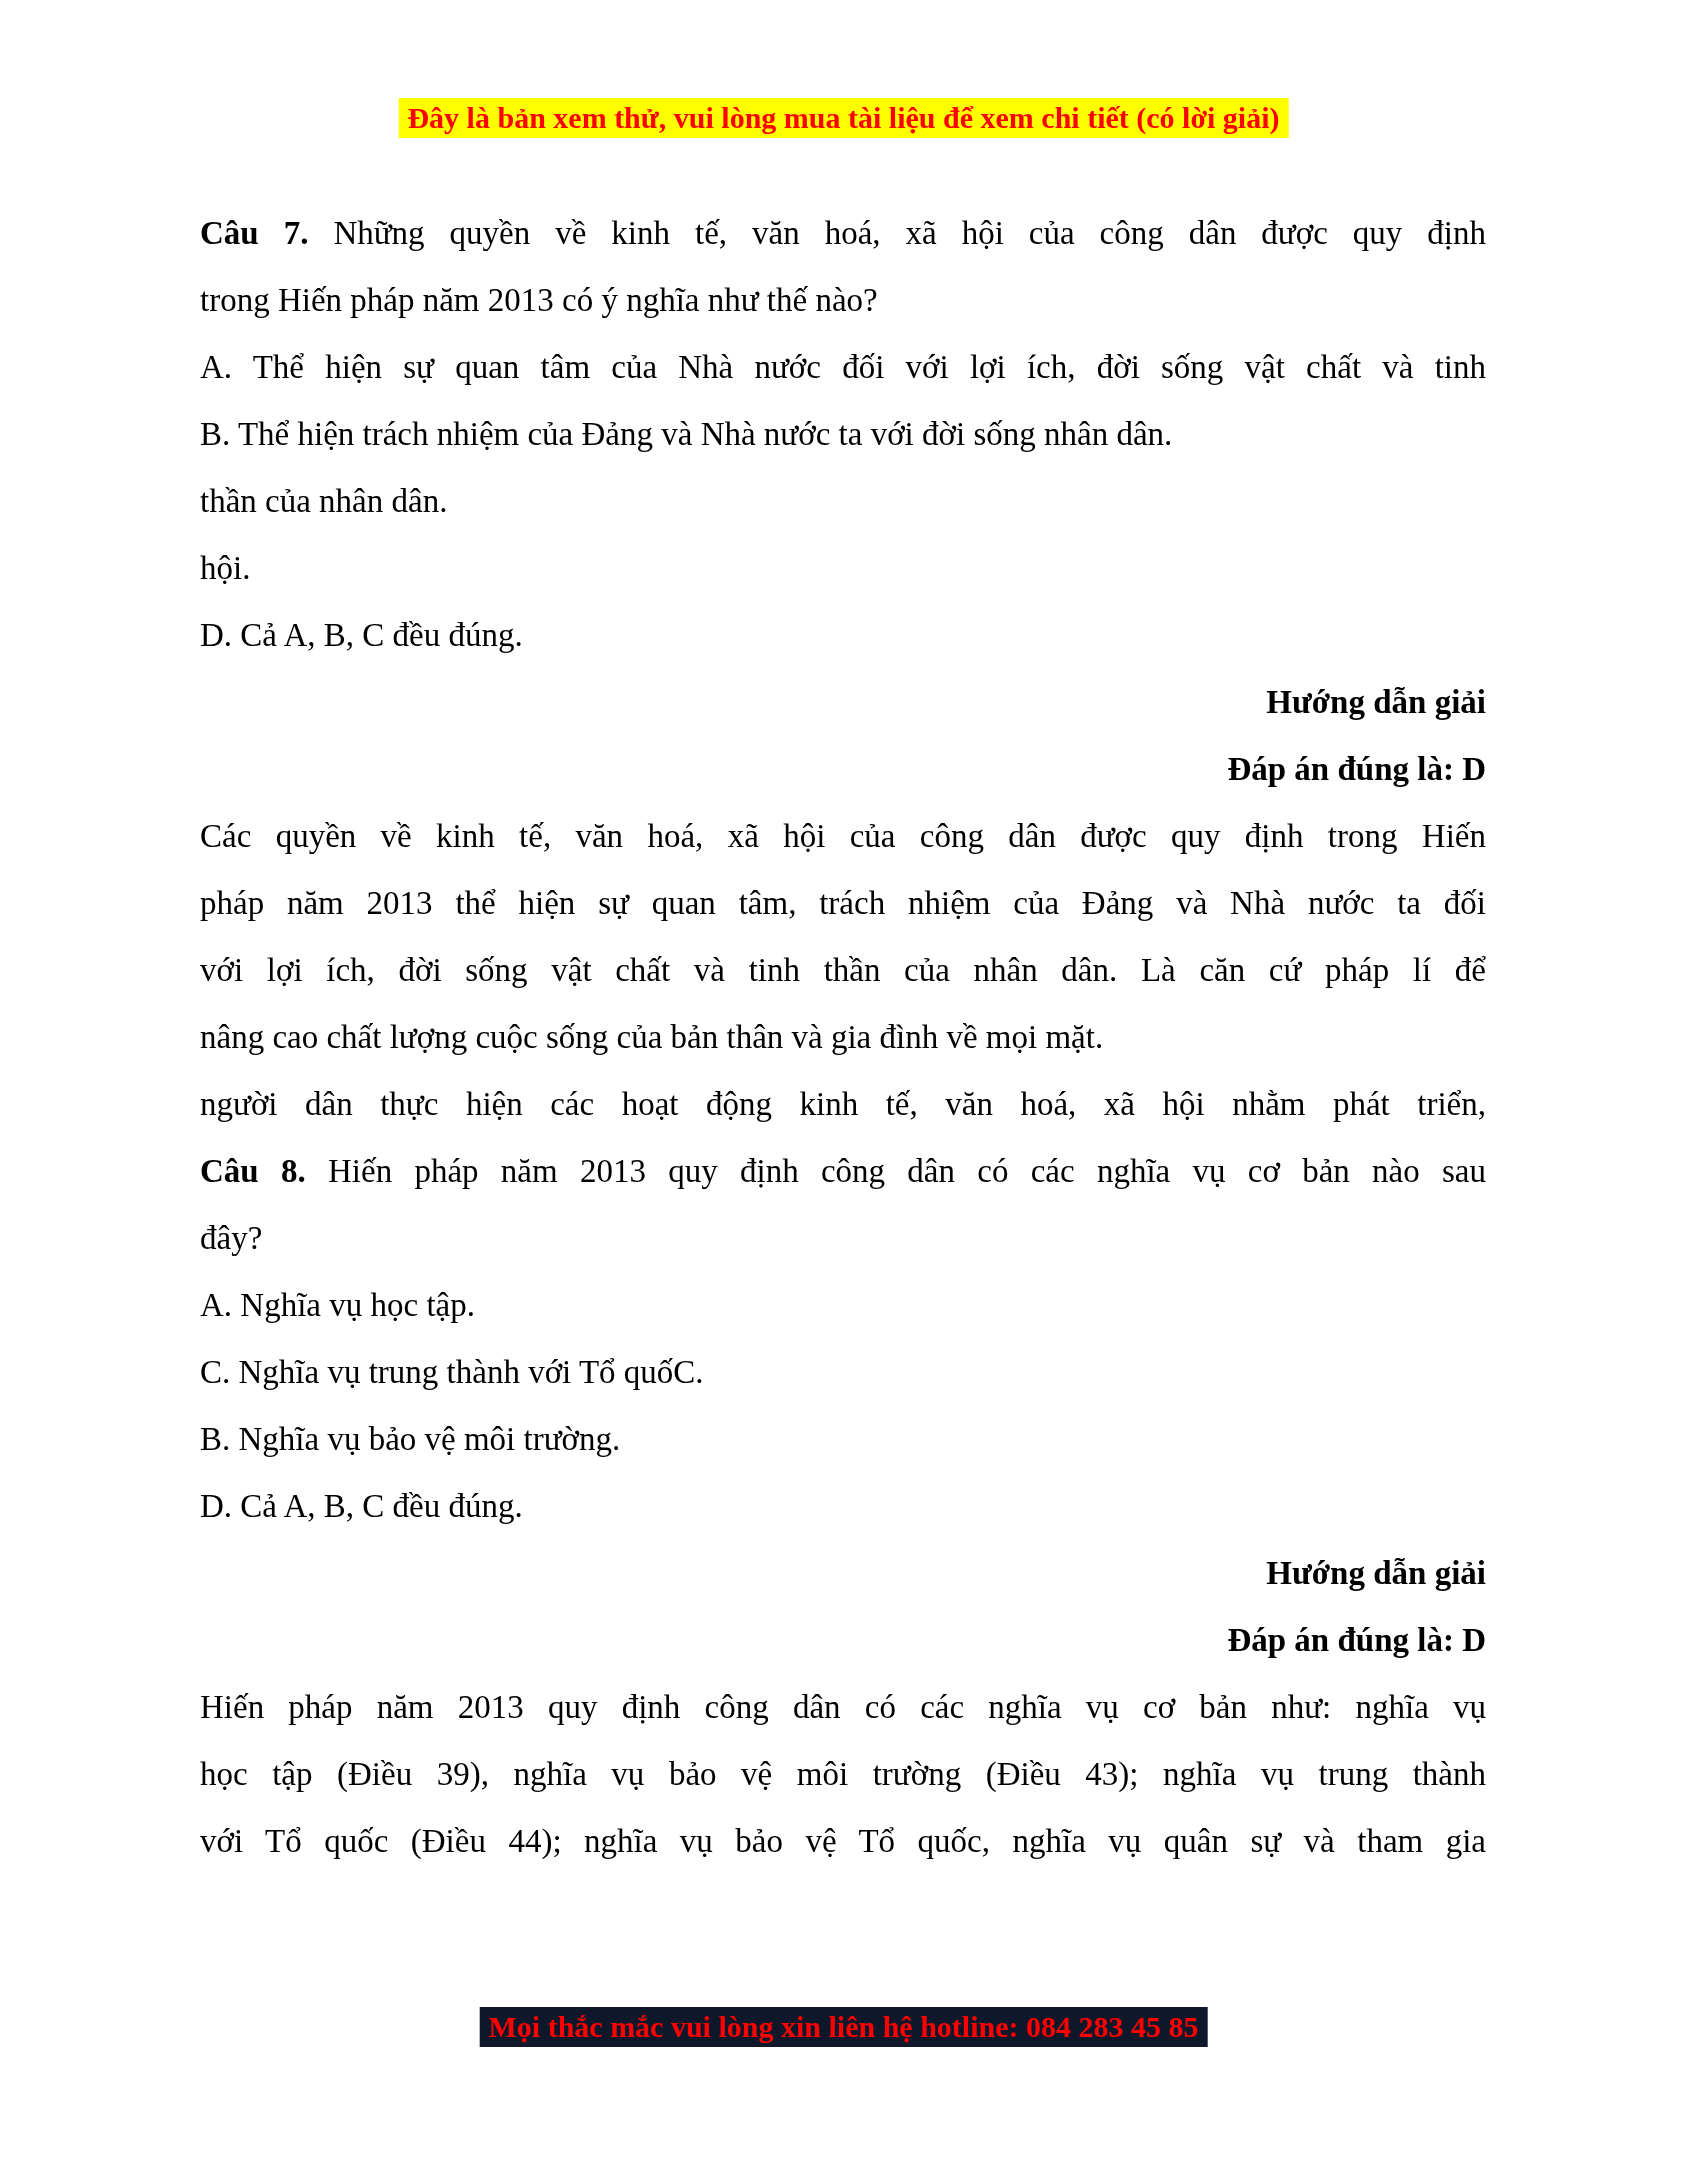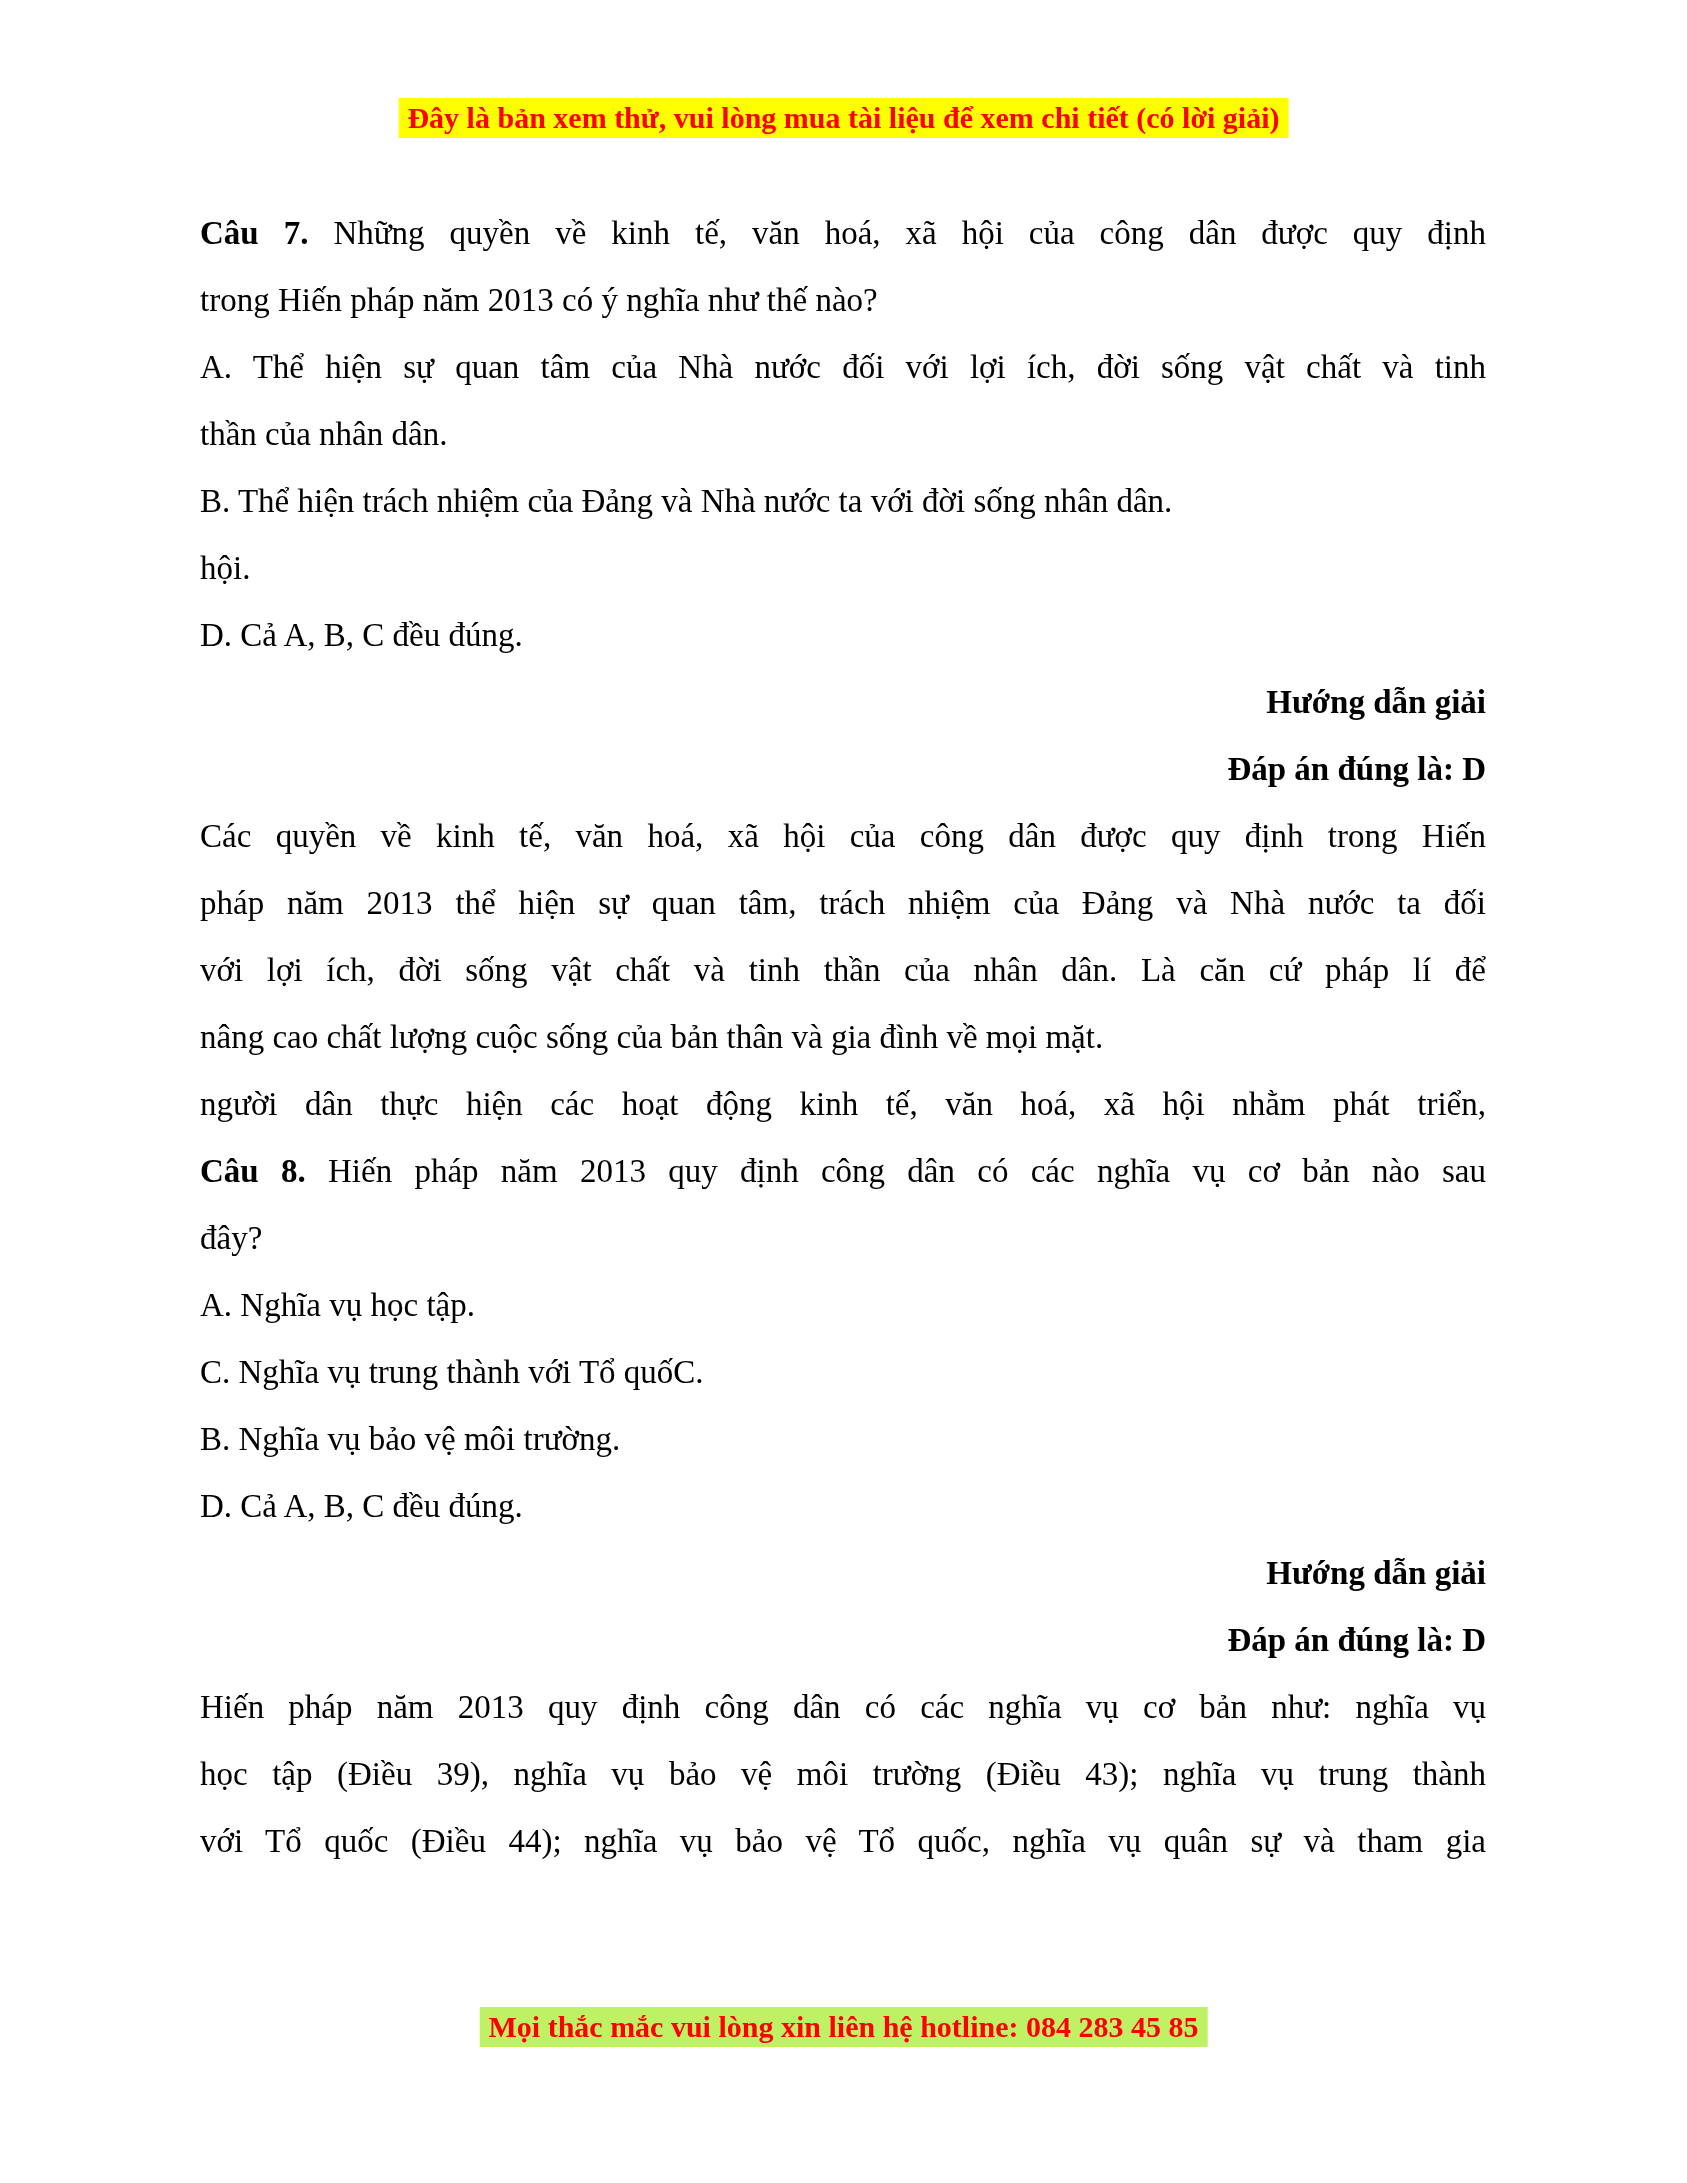--- a/index.html
+++ b/index.html
@@ -47,22 +47,22 @@
 <body>
 
 <div class="page">
 
   <div class="banner top" style="background: rgb(255, 255, 0); color: rgb(255, 0, 0);">Đây là bản xem thử, vui lòng mua tài liệu để xem chi tiết (có lời giải)</div>
 
   <div class="content">
       <div class="line justify"><span class="prefix">Câu 7.</span><span> Những quyền về kinh tế, văn hoá, xã hội của công dân được quy định</span></div>
       <div class="line"><span class="prefix"></span><span>trong Hiến pháp năm 2013 có ý nghĩa như thế nào?</span></div>
       <div class="line justify"><span class="prefix"></span><span>A. Thể hiện sự quan tâm của Nhà nước đối với lợi ích, đời sống vật chất và tinh</span></div>
+      <div class="line"><span class="prefix"></span><span>B. Thể hiện trách nhiệm của Đảng và Nhà nước ta với đời sống nhân dân.</span></div>
       <div class="line"><span class="prefix"></span><span>thần của nhân dân.</span></div>
-      <div class="line"><span class="prefix"></span><span>B. Thể hiện trách nhiệm của Đảng và Nhà nước ta với đời sống nhân dân.</span></div>
       <div class="line"><span class="prefix"></span><span>hội.</span></div>
       <div class="line"><span class="prefix"></span><span>D. Cả A, B, C đều đúng.</span></div>
       <div class="line bold"><span class="prefix"></span><span>Hướng dẫn giải</span></div>
       <div class="line bold"><span class="prefix"></span><span>Đáp án đúng là: D</span></div>
       <div class="line justify"><span class="prefix"></span><span>Các quyền về kinh tế, văn hoá, xã hội của công dân được quy định trong Hiến</span></div>
       <div class="line justify"><span class="prefix"></span><span>pháp năm 2013 thể hiện sự quan tâm, trách nhiệm của Đảng và Nhà nước ta đối</span></div>
       <div class="line justify"><span class="prefix"></span><span>với lợi ích, đời sống vật chất và tinh thần của nhân dân. Là căn cứ pháp lí để</span></div>
       <div class="line"><span class="prefix"></span><span>nâng cao chất lượng cuộc sống của bản thân và gia đình về mọi mặt.</span></div>
       <div class="line justify"><span class="prefix"></span><span>người dân thực hiện các hoạt động kinh tế, văn hoá, xã hội nhằm phát triển,</span></div>
       <div class="line justify"><span class="prefix">Câu 8.</span><span> Hiến pháp năm 2013 quy định công dân có các nghĩa vụ cơ bản nào sau</span></div>
@@ -71,16 +71,16 @@
       <div class="line"><span class="prefix"></span><span>C. Nghĩa vụ trung thành với Tổ quốC.</span></div>
       <div class="line"><span class="prefix"></span><span>B. Nghĩa vụ bảo vệ môi trường.</span></div>
       <div class="line"><span class="prefix"></span><span>D. Cả A, B, C đều đúng.</span></div>
       <div class="line bold"><span class="prefix"></span><span>Hướng dẫn giải</span></div>
       <div class="line bold"><span class="prefix"></span><span>Đáp án đúng là: D</span></div>
       <div class="line justify"><span class="prefix"></span><span>Hiến pháp năm 2013 quy định công dân có các nghĩa vụ cơ bản như: nghĩa vụ</span></div>
       <div class="line justify"><span class="prefix"></span><span>học tập (Điều 39), nghĩa vụ bảo vệ môi trường (Điều 43); nghĩa vụ trung thành</span></div>
       <div class="line justify"><span class="prefix"></span><span>với Tổ quốc (Điều 44); nghĩa vụ bảo vệ Tổ quốc, nghĩa vụ quân sự và tham gia</span></div>
     </div>
 
-  <div class="banner bottom" style="background: #bef264; color: rgb(255, 0, 0);">Mọi thắc mắc vui lòng xin liên hệ hotline: 084 283 45 85</div>
+  <div class="banner bottom" style="background: #0f172a; color: rgb(255, 0, 0);">Mọi thắc mắc vui lòng xin liên hệ hotline: 084 283 45 85</div>
 
 </div>
 
 
 </body></html>

